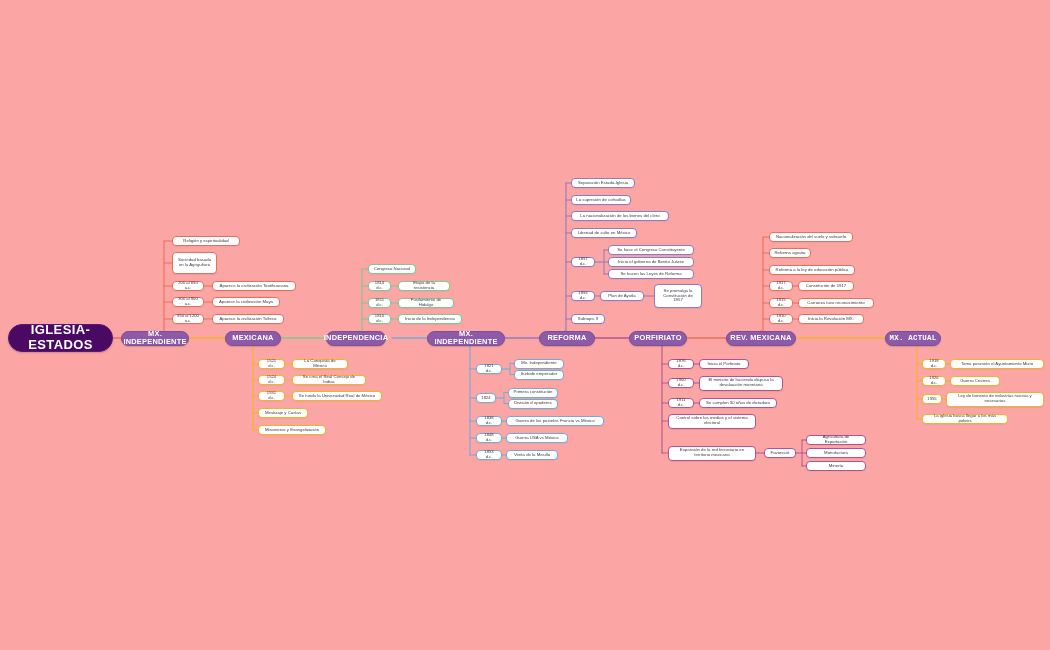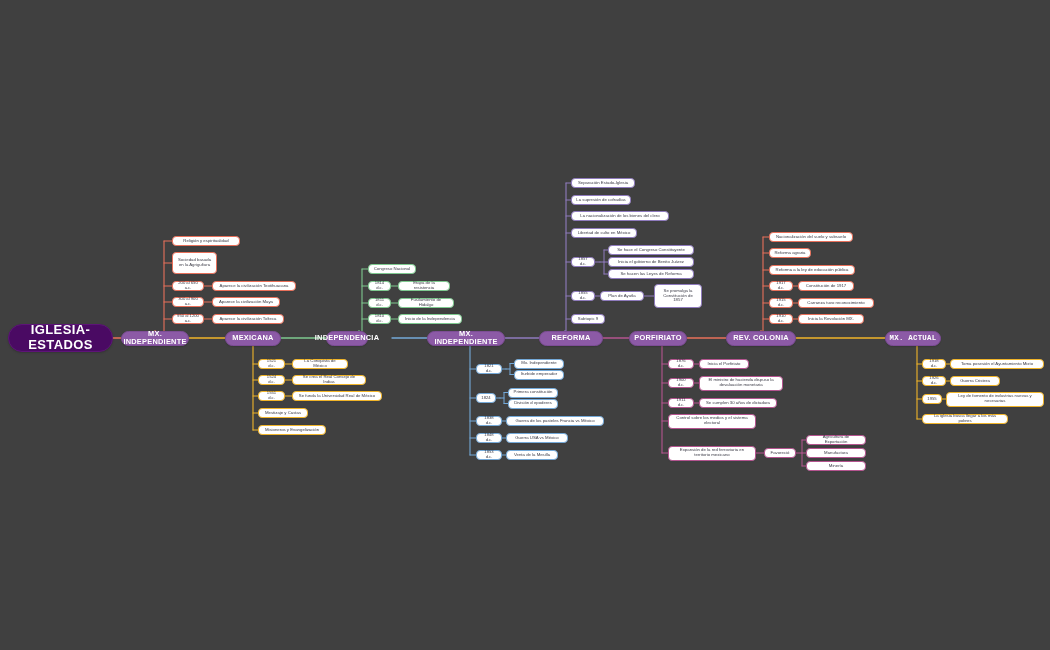--- a/index.html
+++ b/index.html
@@ -6,21 +6,21 @@
   html, body {
     margin: 0; padding: 0;
     width: 1050px; height: 650px;
     background: #edeef4;
     font-family: "Liberation Sans", sans-serif;
     overflow: hidden;
   }
   #canvas {
     position: relative;
     width: 1050px; height: 650px;
-    background: #404040;
+    background: #fca5a5;
   }
   svg#links {
     position: absolute; left: 0; top: 0;
     width: 1050px; height: 650px;
     pointer-events: none;
   }
   .node {
     position: absolute;
     display: flex;
     align-items: center;
@@ -176,25 +176,25 @@
       <path d="M917 381 L922 381" stroke="#f0b429" stroke-width="1" fill="none" stroke-linecap="round"></path>
       <path d="M946 381 L950 381" stroke="#f0b429" stroke-width="1" fill="none" stroke-linecap="round"></path>
       <path d="M917 399 L922 399" stroke="#f0b429" stroke-width="1" fill="none" stroke-linecap="round"></path>
       <path d="M942 399 L946 399" stroke="#f0b429" stroke-width="1" fill="none" stroke-linecap="round"></path>
       <path d="M917 419 L922 419" stroke="#f0b429" stroke-width="1" fill="none" stroke-linecap="round"></path>
     </svg>
   <div id="nodes">
       <div class="node root" style="left: 8px; top: 324px; width: 105px; height: 28px;">IGLESIA-ESTADOS</div>
       <div class="node branch" style="left: 121px; top: 330.5px; width: 68px; height: 15px;">MX. INDEPENDIENTE</div>
       <div class="node branch" style="left: 225px; top: 330.5px; width: 56px; height: 15px;">MEXICANA</div>
-      <div class="node branch" style="left: 326px; top: 330.5px; width: 42px; height: 15px;">INDEPENDENCIA</div>
+      <div class="node branch" style="left: 326px; top: 330.5px; width: 60px; height: 15px;">INDEPENDENCIA</div>
       <div class="node branch" style="left: 427px; top: 330.5px; width: 78px; height: 15px;">MX. INDEPENDIENTE</div>
-      <div class="node branch" style="left: 539px; top: 330.5px; width: 64px; height: 15px;">REFORMA</div>
+      <div class="node branch" style="left: 539px; top: 330.5px; width: 56px; height: 15px;">REFORMA</div>
       <div class="node branch" style="left: 629px; top: 330.5px; width: 58px; height: 15px;">PORFIRIATO</div>
-      <div class="node branch" style="left: 726px; top: 330.5px; width: 70px; height: 15px;">REV. COLONIA</div>
+      <div class="node branch" style="left: 726px; top: 330.5px; width: 70px; height: 15px;">REV. MEXICANA</div>
       <div class="node branch" style="left: 885px; top: 330.5px; width: 56px; height: 15px; font-family: Liberation Mono, monospace;">MX. ACTUAL</div>
       <div class="node leaf" style="left: 172px; top: 236px; width: 68px; height: 10px; border-color: rgb(232, 112, 90); font-size: 4.3px;">Religión y espiritualidad</div>
       <div class="node leaf" style="left: 172px; top: 252px; width: 45px; height: 22px; border-color: rgb(232, 112, 90); font-size: 4.3px;">Sociedad basada en la Agrigultura</div>
       <div class="node leaf date" style="left: 172px; top: 281px; width: 32px; height: 10px; border-color: rgb(232, 112, 90); font-size: 4.2px;">200 al 650 a.c.</div>
       <div class="node leaf" style="left: 212px; top: 281px; width: 84px; height: 10px; border-color: rgb(232, 112, 90); font-size: 4.3px;">Aparece la civilización Teotihuacana</div>
       <div class="node leaf date" style="left: 172px; top: 297px; width: 32px; height: 10px; border-color: rgb(232, 112, 90); font-size: 4.2px;">300 al 900 a.c.</div>
       <div class="node leaf" style="left: 212px; top: 297px; width: 68px; height: 10px; border-color: rgb(232, 112, 90); font-size: 4.3px;">Aparece la civilización Maya</div>
       <div class="node leaf date" style="left: 172px; top: 314px; width: 32px; height: 10px; border-color: rgb(232, 112, 90); font-size: 4.2px;">950 al 1200 a.c.</div>
       <div class="node leaf" style="left: 212px; top: 314px; width: 72px; height: 10px; border-color: rgb(232, 112, 90); font-size: 4.3px;">Aparece la civilización Tolteca</div>
       <div class="node leaf date" style="left: 258px; top: 359px; width: 27px; height: 10px; border-color: rgb(240, 180, 41); font-size: 4.2px;">1521 d.c.</div>

